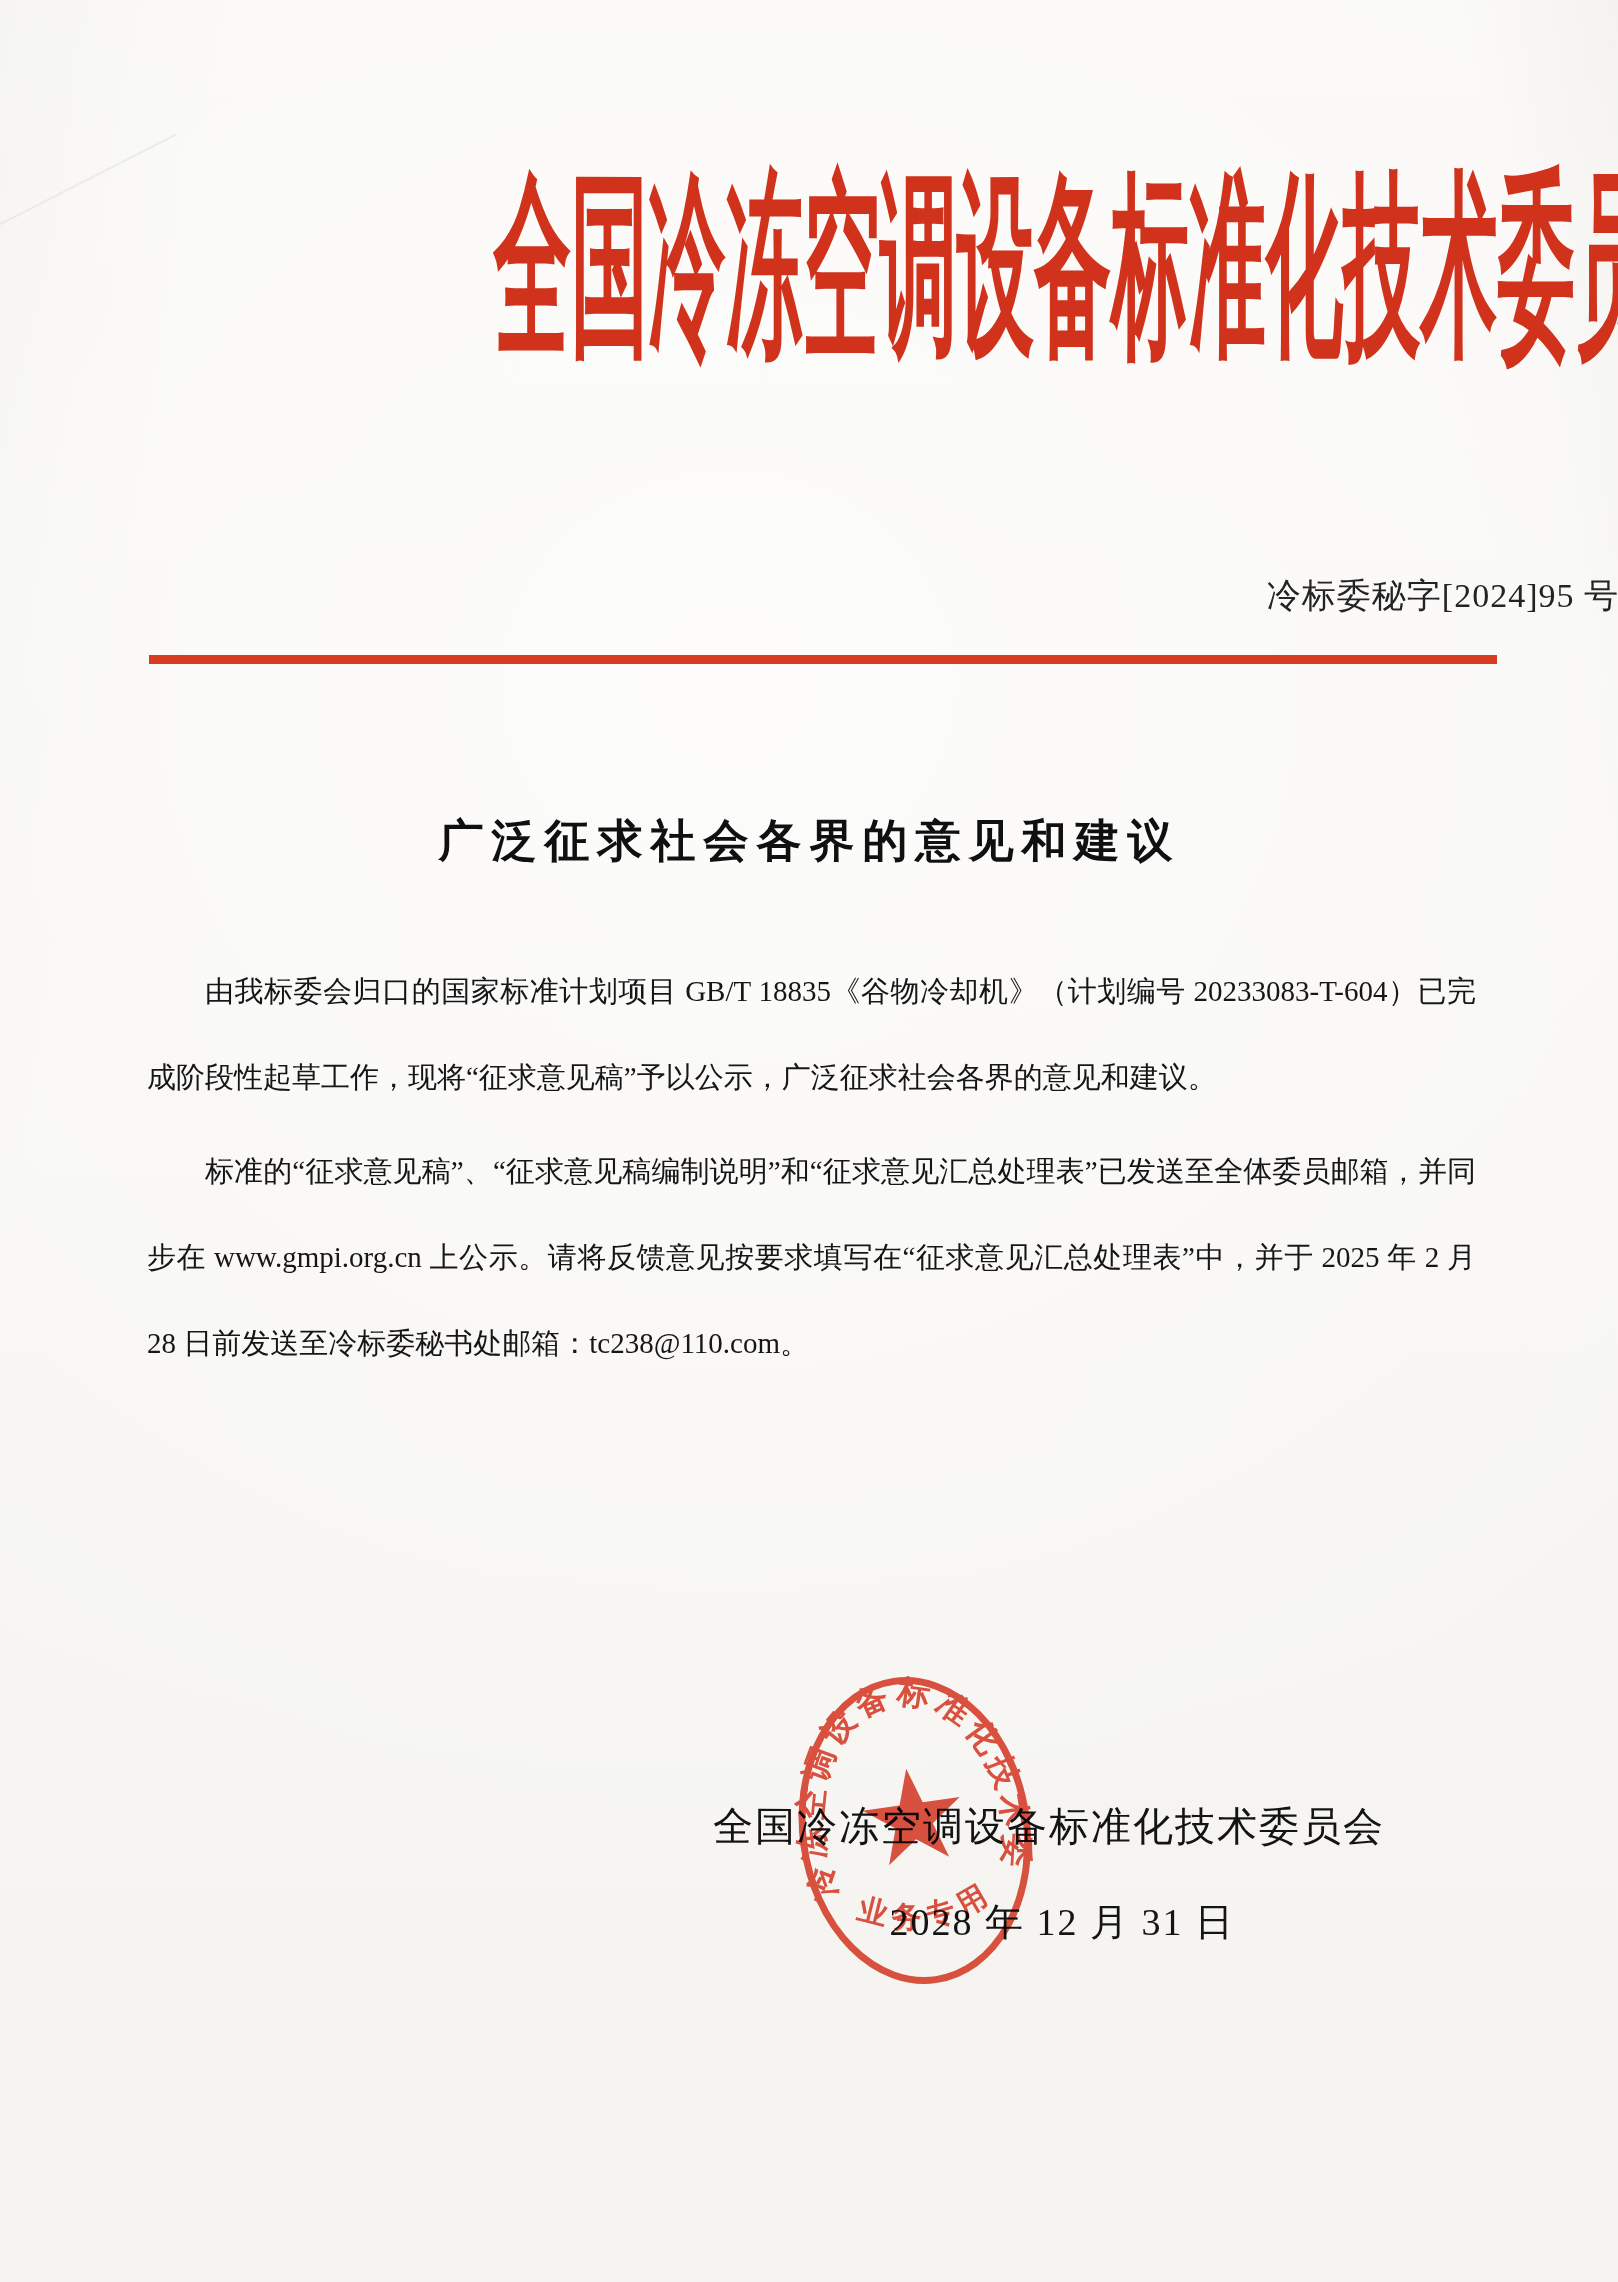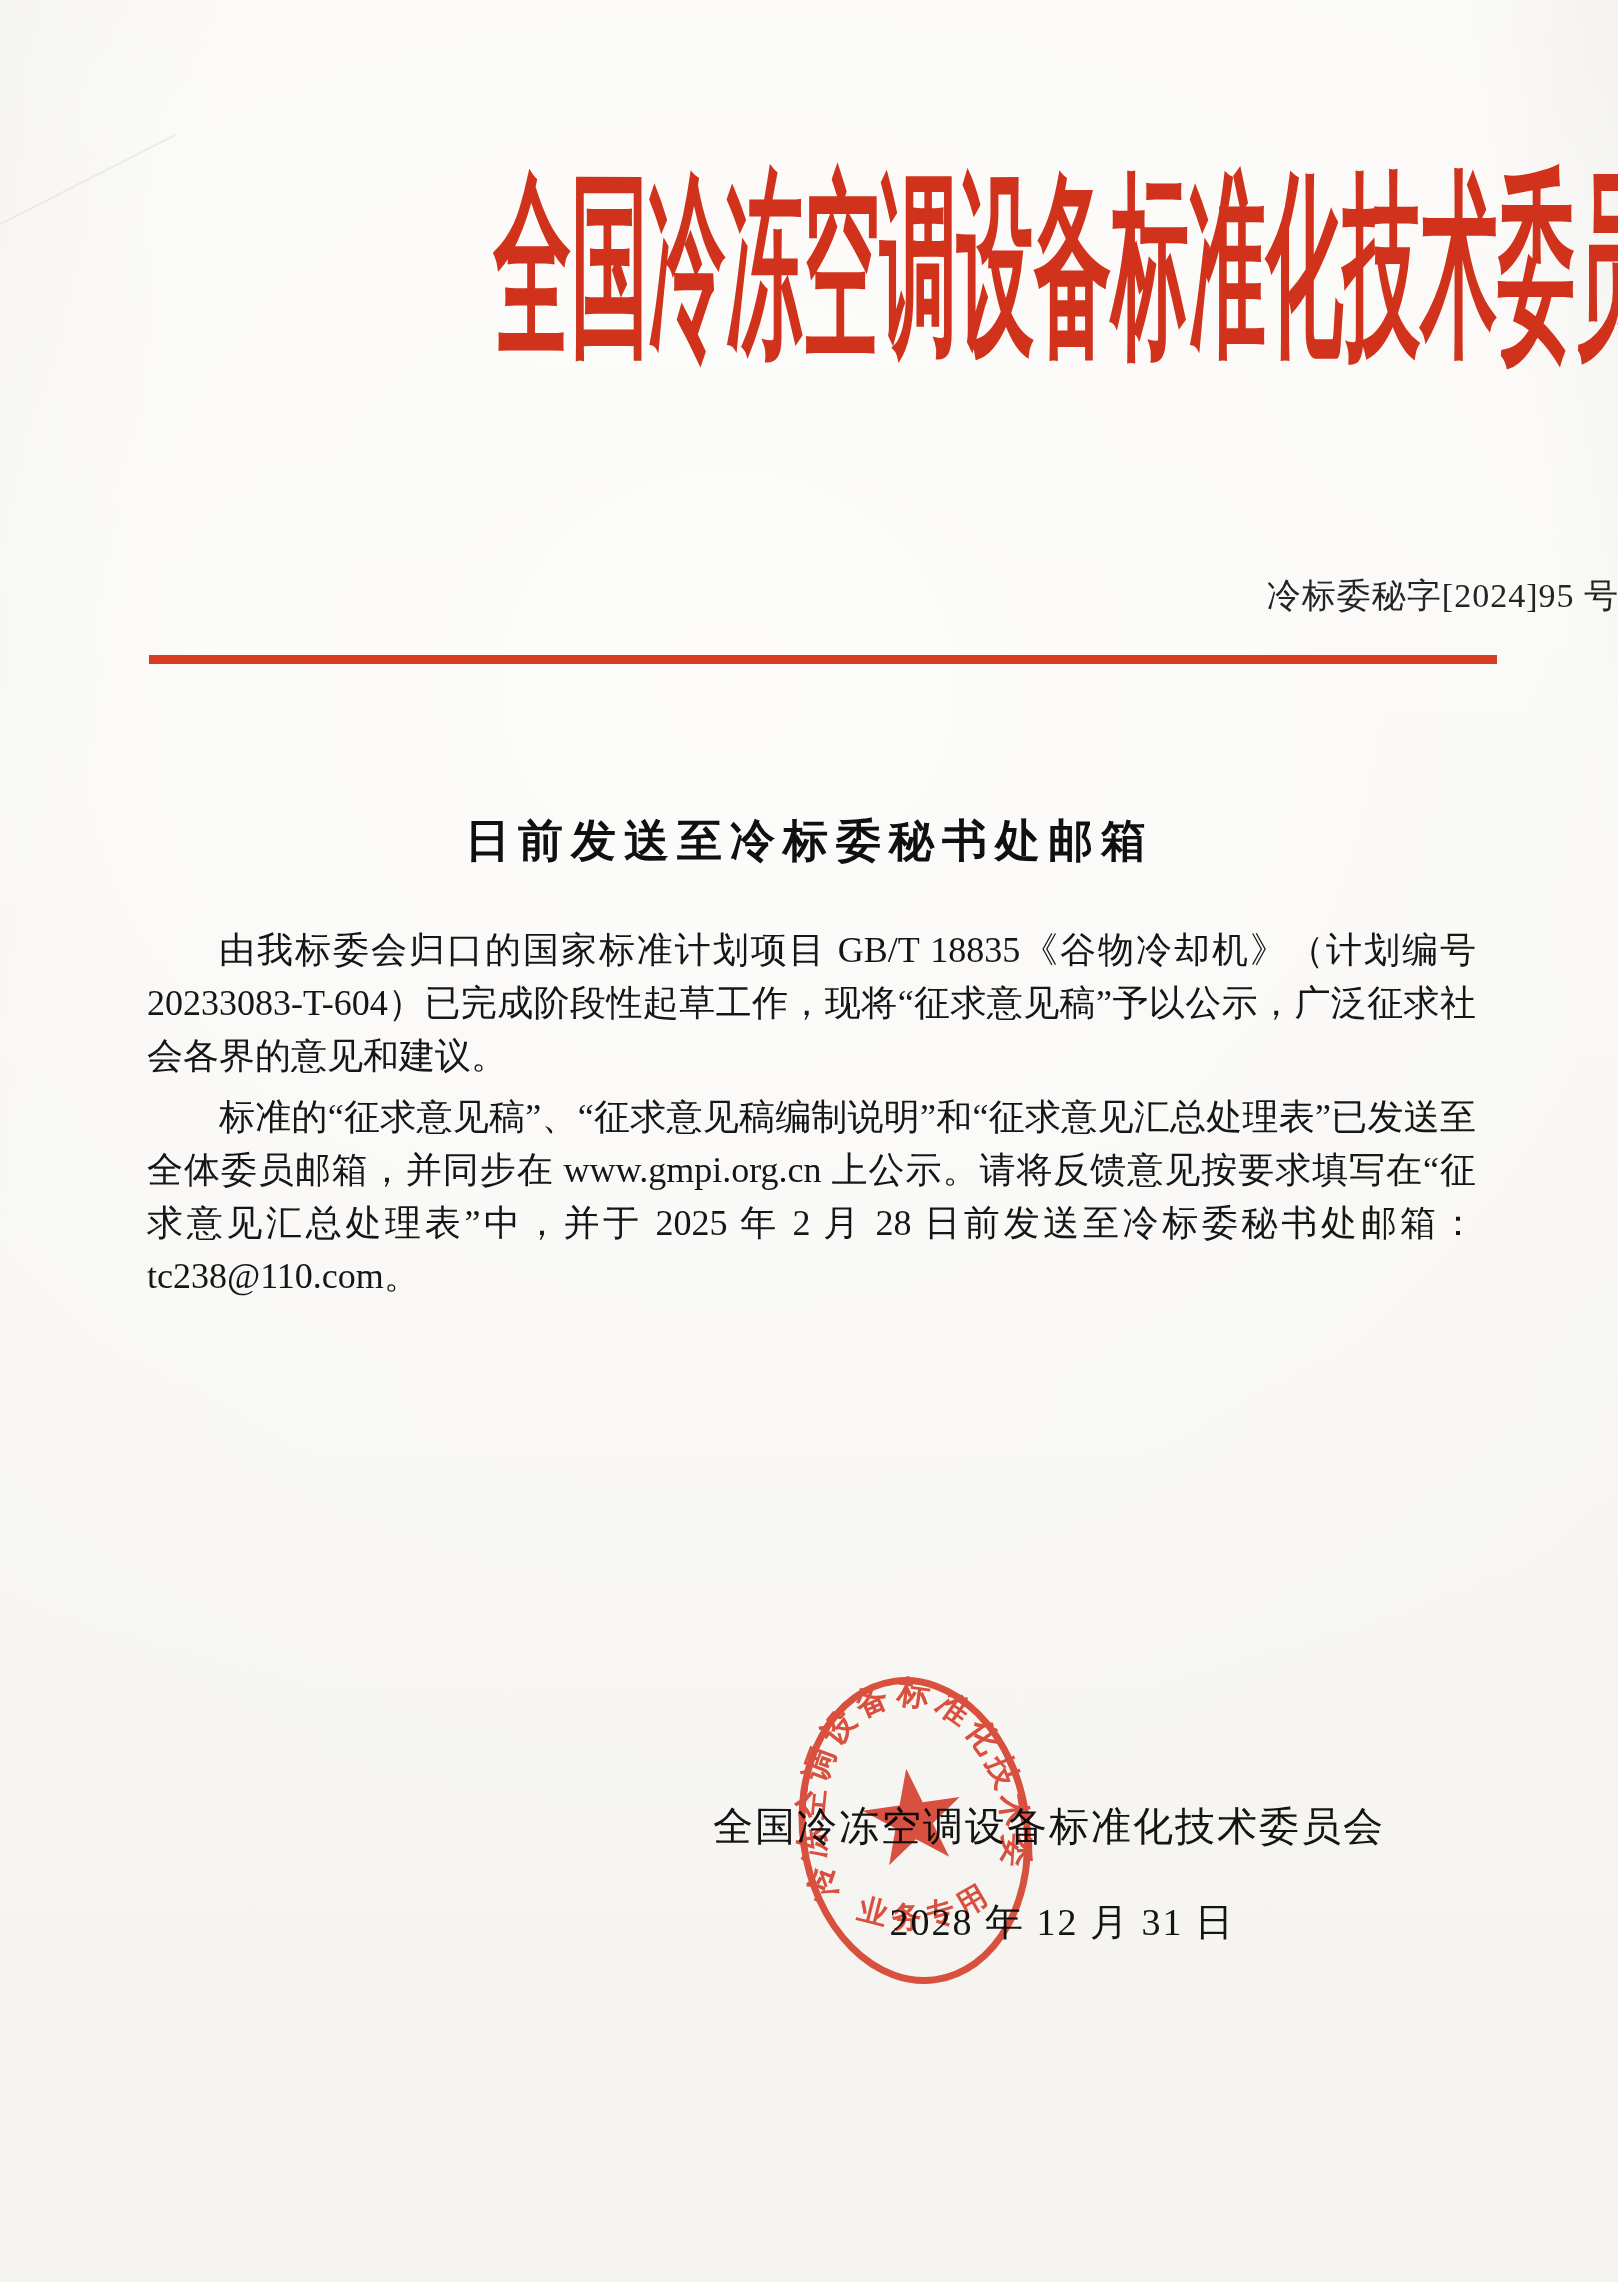--- a/index.html
+++ b/index.html
@@ -38,22 +38,22 @@
   .red-rule{
     position:absolute;left:149px;top:655px;width:1348px;height:9px;
     background:#d73c22;
   }
   .doc-title{
     position:absolute;left:0;top:814px;width:100%;margin:0;
     text-align:center;font-size:45px;line-height:55px;font-weight:700;
     letter-spacing:8px;color:#101010;
   }
   .body-text{
-    position:absolute;left:147px;top:924px;width:1329px;
-    font-size:36px;line-height:53px;
+    position:absolute;left:147px;top:948px;width:1329px;
+    font-size:29px;line-height:86px;
     text-align:justify;color:#161616;
   }
   .body-text p{margin:0;text-indent:2em;}
   .body-text p + p{margin-top:8px;}
   .signature{
     position:absolute;left:0;top:1802px;width:100%;
     box-sizing:border-box;padding-right:234px;
     text-align:right;font-size:40px;line-height:50px;color:#141414;
     letter-spacing:2px;
   }
@@ -79,21 +79,21 @@
 <div class="page">
 
   <div class="corner-fold"></div>
 
   <div class="header-title">全国冷冻空调设备标准化技术委员会文件</div>
 
   <div class="doc-number">冷标委秘字[2024]95 号</div>
 
   <div class="red-rule"></div>
 
-  <h1 class="doc-title">日前发送至冷标委秘书处邮箱</h1>
+  <h1 class="doc-title">广泛征求社会各界的意见和建议</h1>
 
   <div class="body-text">
     <p>由我标委会归口的国家标准计划项目 GB/T 18835《谷物冷却机》（计划编号 20233083-T-604）已完成阶段性起草工作，现将“征求意见稿”予以公示，广泛征求社会各界的意见和建议。</p>
     <p>标准的“征求意见稿”、“征求意见稿编制说明”和“征求意见汇总处理表”已发送至全体委员邮箱，并同步在 www.gmpi.org.cn 上公示。请将反馈意见按要求填写在“征求意见汇总处理表”中，并于 2025 年 2 月 28 日前发送至冷标委秘书处邮箱：tc238@110.com。</p>
   </div>
 
   <div class="signature">全国冷冻空调设备标准化技术委员会</div>
 
   <div class="sign-date">2028 年 12 月 31 日</div>
 

